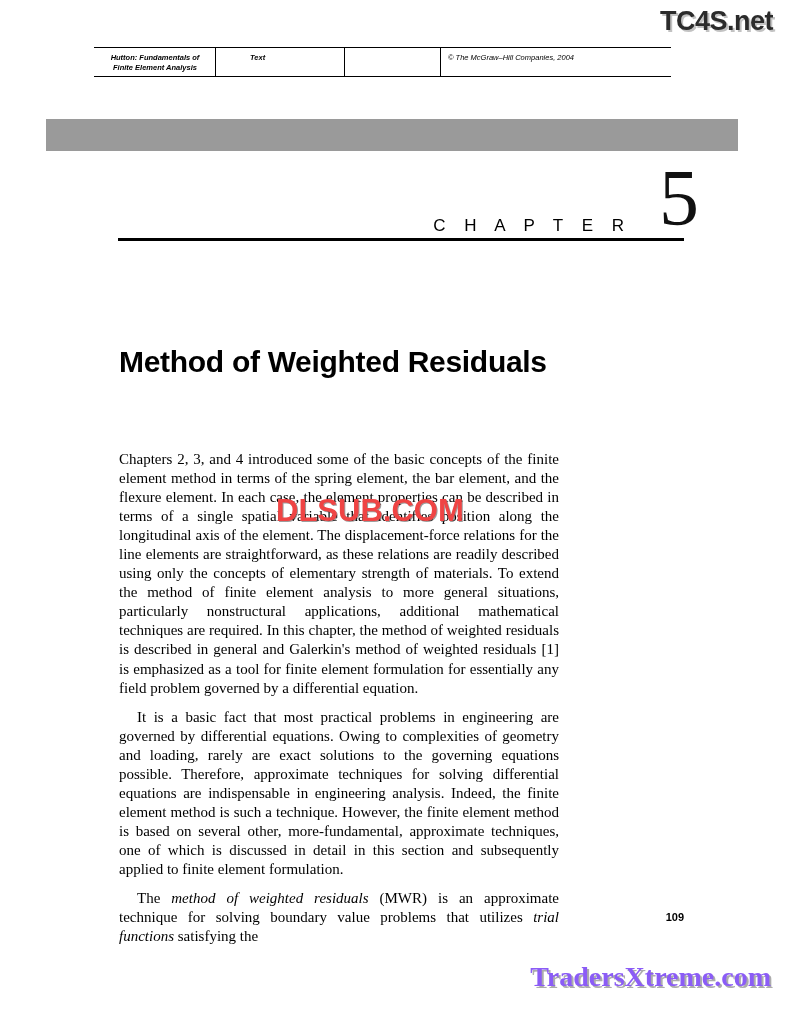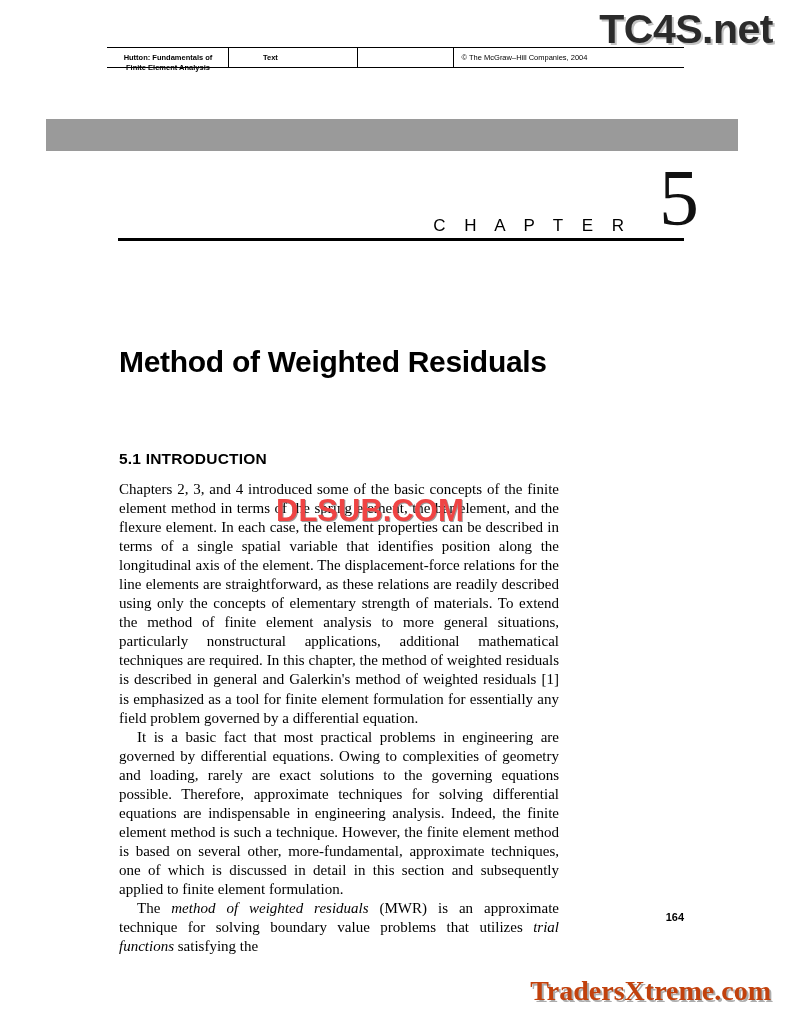--- a/index.html
+++ b/index.html
@@ -16,76 +16,77 @@
     overflow: hidden;
   }
 
   
   .wm-top {
     position: absolute;
     top: 6px;
     right: 18px;
     font-family: "Liberation Sans", sans-serif;
     font-weight: bold;
-    font-size: 41px;
+    font-size: 27px;
     letter-spacing: -0.5px;
     color: #2b2b2b;
     text-shadow: 2px 2px 0 rgba(120,120,120,0.45);
   }
   .wm-mid {
     position: absolute;
     top: 493px;
     left: 276px;
     font-family: "Liberation Sans", sans-serif;
     font-weight: bold;
     font-size: 31px;
     color: #ef4444;
     letter-spacing: 0px;
     text-shadow: 1px 1px 0 rgba(60,60,60,0.5);
   }
   .wm-bottom {
     position: absolute;
-    bottom: 17px;
+    bottom: 31px;
     right: 20px;
     font-family: "Liberation Serif", serif;
     font-weight: bold;
     font-size: 28px;
-    color: #c2410c;
+    color: #8b5cf6;
     text-shadow: 2px 2px 0 rgba(90,90,90,0.5);
   }
 
   
   .header-strip {
     position: absolute;
-    left: 107px;
+    left: 94px;
     top: 47px;
     width: 577px;
     border-top: 1.5px solid #000;
     border-bottom: 1.5px solid #000;
-    height: 21px;
+    height: 30px;
     box-sizing: border-box;
     display: flex;
     font-family: "Liberation Sans", sans-serif;
     font-size: 7.5px;
     font-weight: bold;
+    font-style: italic;
   }
   .header-cell {
     box-sizing: border-box;
     padding: 5px 6px 0 7px;
     border-right: 1px solid #000;
     line-height: 1.38;
   }
   .hc1 { width: 122px; text-align: center; }
   .hc2 { width: 117px; }
   .hc3 { width: 102px; margin-left: 27px; }
   .hc4 { width: 96px; }
   .hc5 {
     width: 140px;
     border-right: none;
-    text-align: center;
+    text-align: left;
     font-weight: normal;
     font-size: 7.5px;
   }
 
   
   .gray-bar {
     position: absolute;
     left: 46px;
     top: 119px;
     width: 692px;
@@ -148,21 +149,21 @@
   }
   .sec2 { margin-top: 40px; }
   p.body {
     margin: 0;
     font-size: 15px;
     line-height: 1.27;
     text-align: justify;
     text-justify: inter-word;
     hyphens: manual;
   }
-  p.body + p.body { text-indent: 18px; margin-top: 0; }
+  p.body + p.body { text-indent: 18px; margin-top: 10px; }
   .tail { margin-top: 0; }
 
   
   .folio {
     position: absolute;
     right: 107px;
     top: 911px;
     font-family: "Liberation Sans", sans-serif;
     font-weight: bold;
     font-size: 11px;
@@ -182,26 +183,25 @@
 </div>
 
 <div class="gray-bar"></div>
 <div class="chapter-num">5</div>
 <div class="chapter-word">C H A P T E R</div>
 <div class="chapter-rule"></div>
 
 <div class="doc-title">Method of Weighted Residuals</div>
 
 <div class="content">
-  <h2 class="section-head">5.1 INTRODUCTION</h2>
   <p class="body">Chapters 2, 3, and 4 introduced some of the basic concepts of the finite element method in terms of the spring element, the bar element, and the flexure element. In each case, the element properties can be described in terms of a single spatial variable that identifies position along the longitudinal axis of the element. The displacement-force relations for the line elements are straightforward, as these relations are readily described using only the concepts of elementary strength of materials. To extend the method of finite element analysis to more general situations, particularly nonstructural applications, additional mathematical techniques are required. In this chapter, the method of weighted residuals is described in general and Galerkin's method of weighted residuals [1] is emphasized as a tool for finite element formulation for essentially any field problem governed by a differential equation.</p>
 
   <p class="body">It is a basic fact that most practical problems in engineering are governed by differential equations. Owing to complexities of geometry and loading, rarely are exact solutions to the governing equations possible. Therefore, approximate techniques for solving differential equations are indispensable in engineering analysis. Indeed, the finite element method is such a technique. However, the finite element method is based on several other, more-fundamental, approximate techniques, one of which is discussed in detail in this section and subsequently applied to finite element formulation.</p>
   <p class="body tail">
     <span>The </span><i>method of weighted residuals</i><span> (MWR) is an approximate technique for solving boundary value problems that utilizes </span><i>trial functions</i><span> satisfying the</span>
   </p>
 </div>
 
 <div class="wm-mid">DLSUB.COM</div>
 
-<div class="folio">164</div>
+<div class="folio">109</div>
 
 <div class="wm-bottom">TradersXtreme.com</div>
 
 </body></html>

